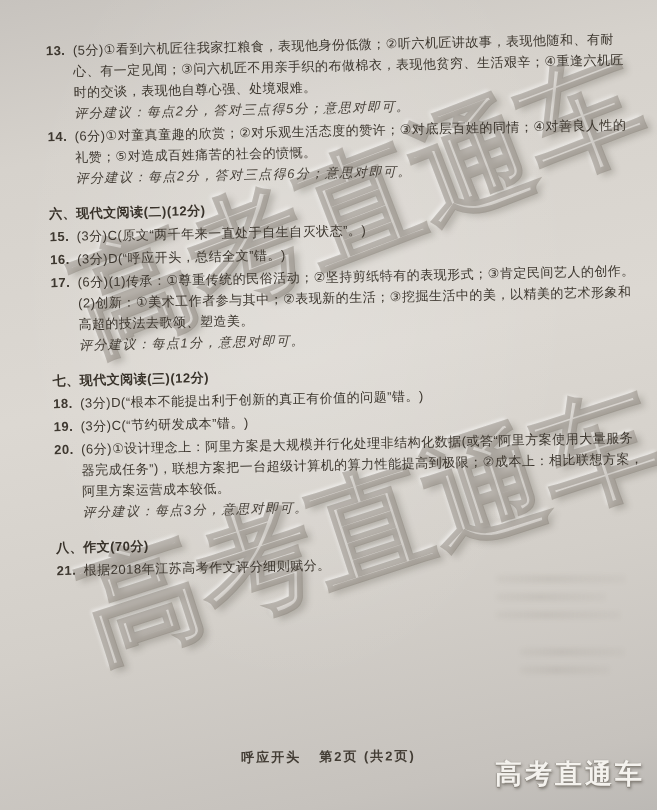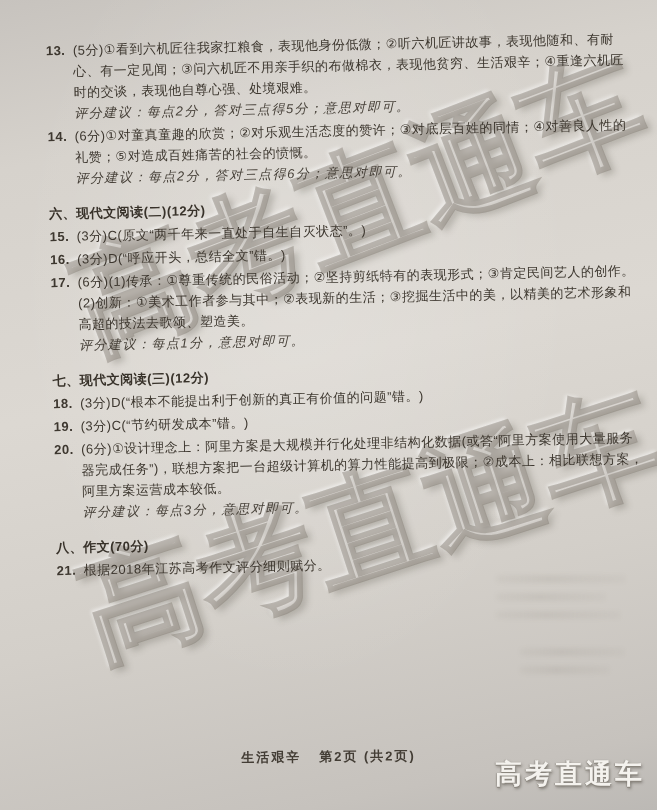--- a/index.html
+++ b/index.html
@@ -150,17 +150,17 @@
         <div class="item">
           <span class="num">21.</span>
           <div class="body">
             <p class="answer">根据2018年江苏高考作文评分细则赋分。</p>
           </div>
         </div>
       </div>
     </div>
 
   <div class="footer">
-    <span>生活艰辛</span><span>第2页 (共2页)</span>
+    <span>呼应开头</span><span>第2页 (共2页)</span>
   </div>
 
   <div class="brand">高考直通车</div>
 </div>
 
 </body></html>

